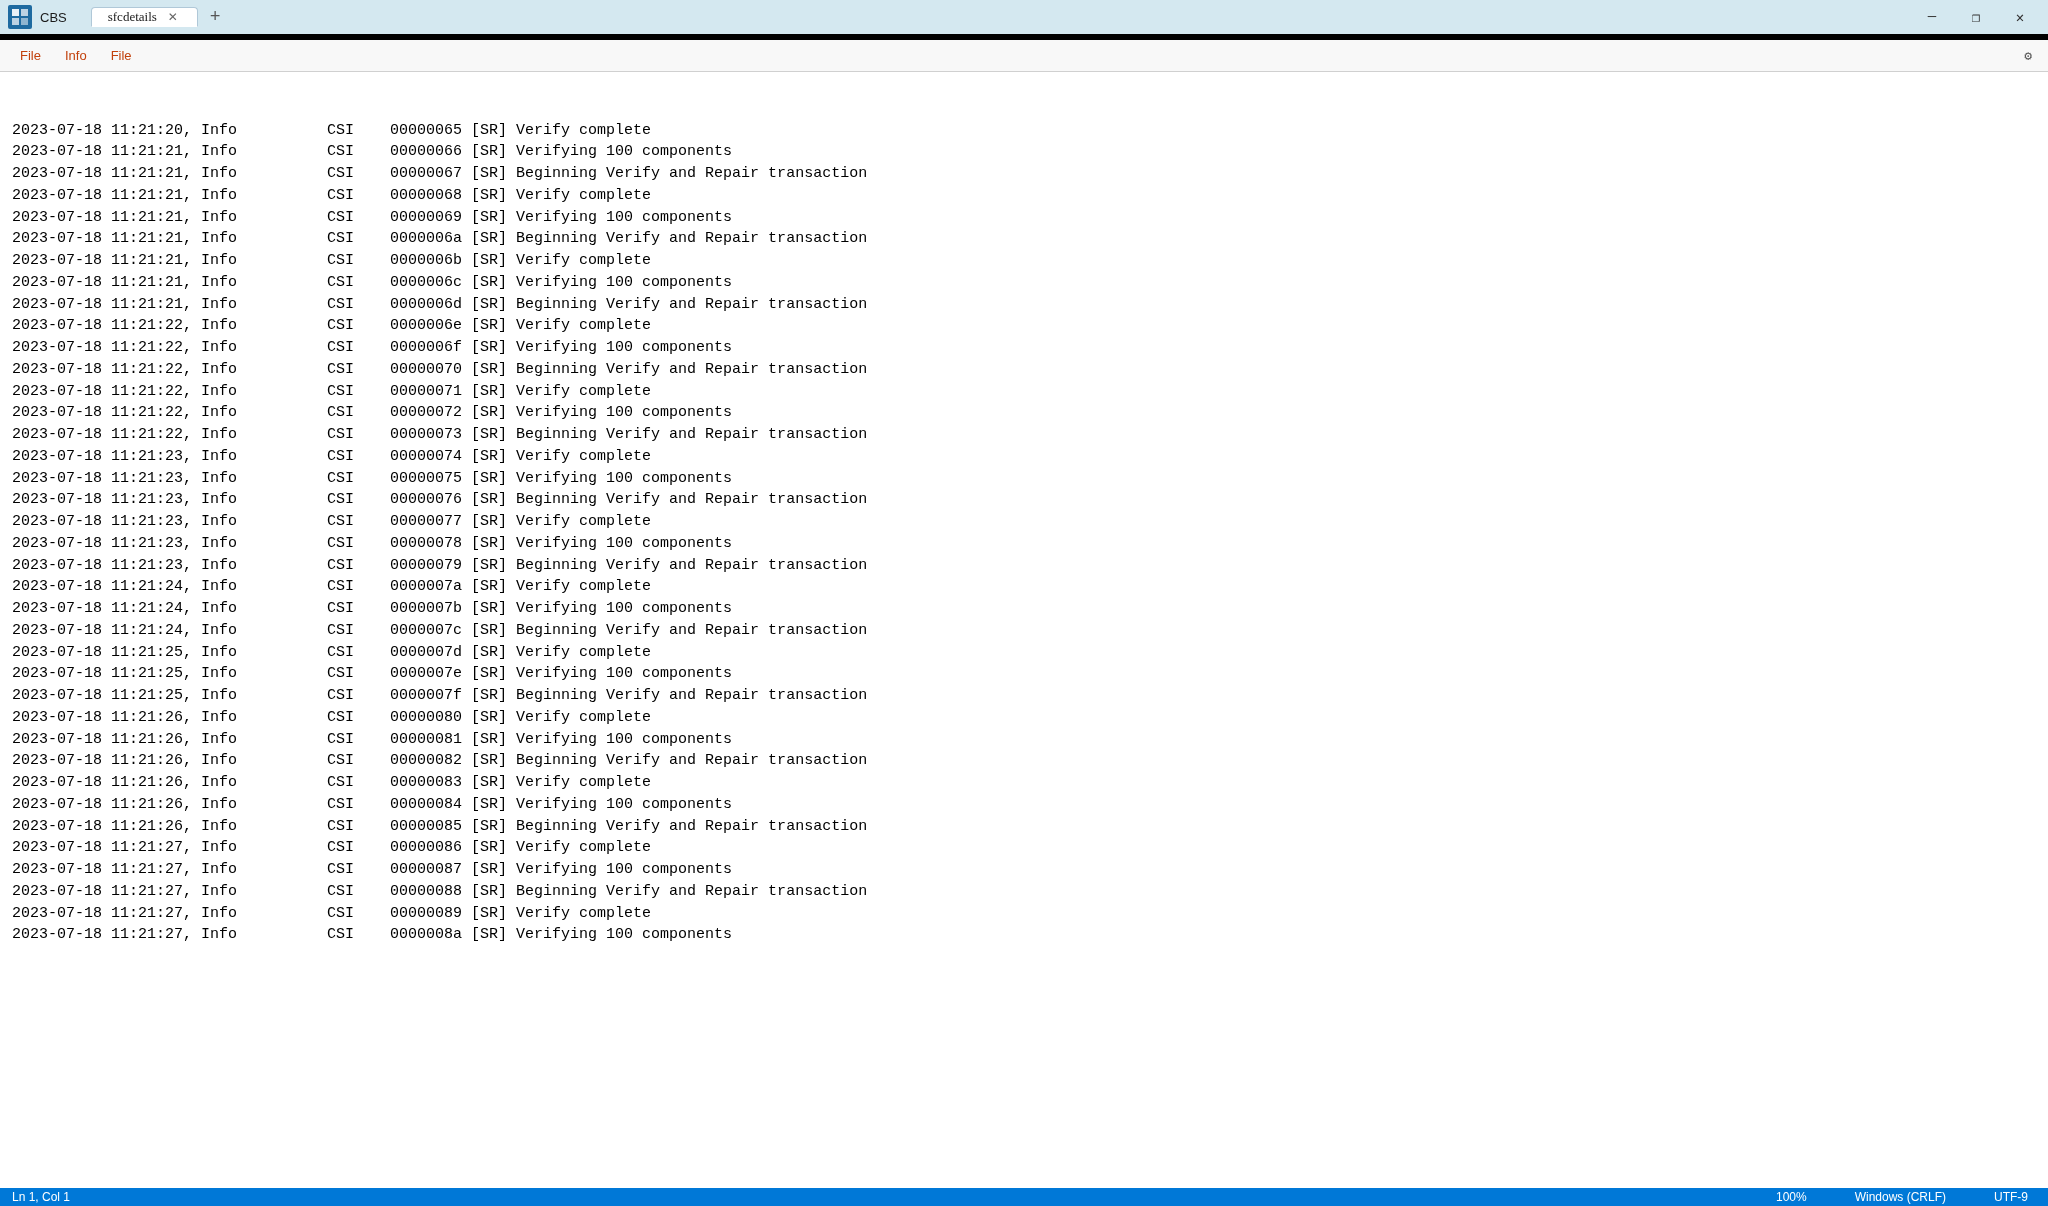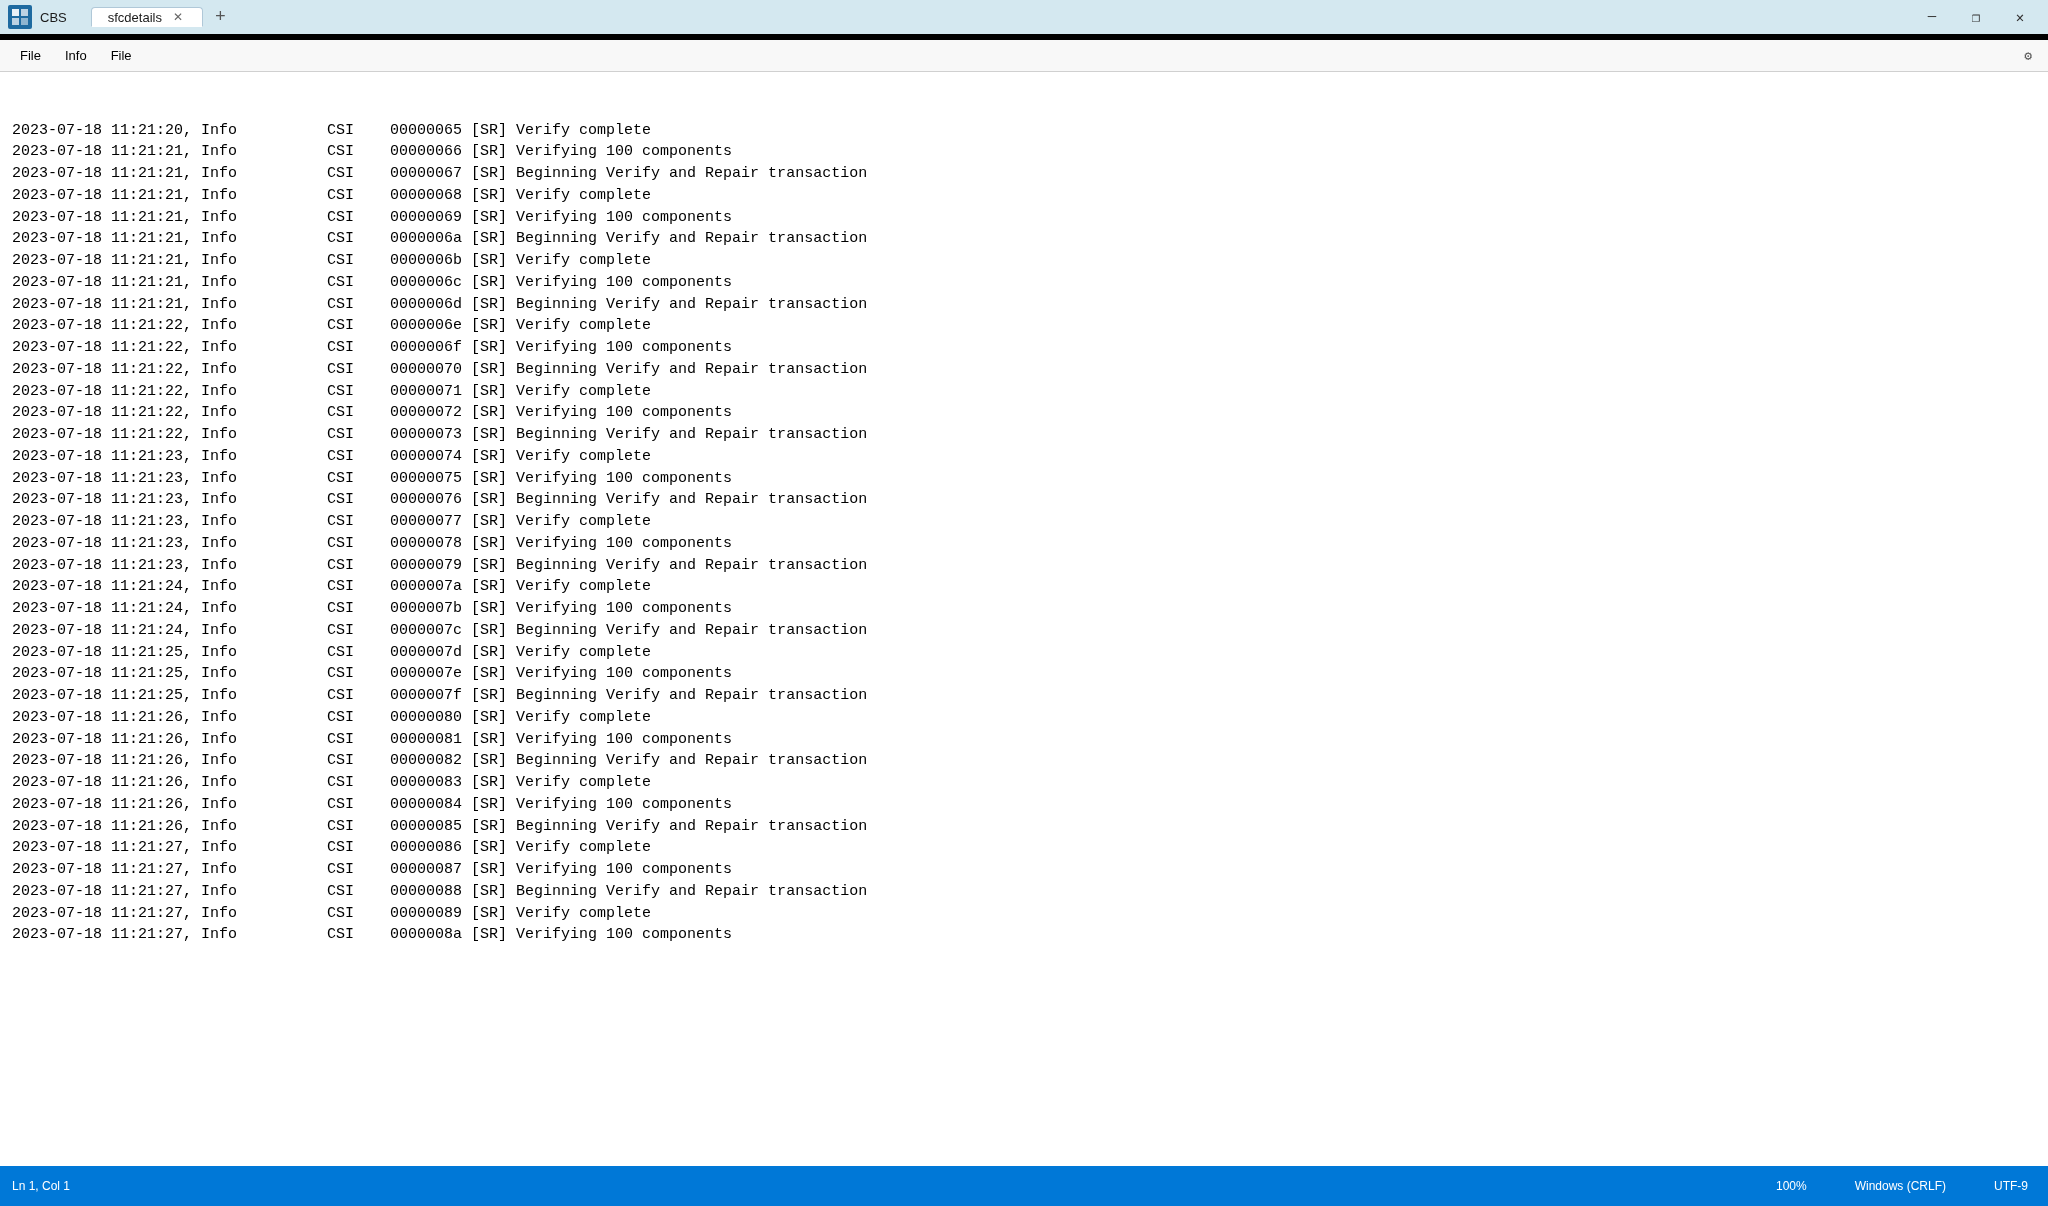--- a/index.html
+++ b/index.html
@@ -47,21 +47,21 @@
       flex: 1;
     }
     .tab {
       display: flex;
       align-items: center;
       padding: 0 16px;
       background: #e8f4f8;
       border: 1px solid #b0c8d8;
       border-bottom: none;
       border-radius: 4px 4px 0 0;
-      font-family: Liberation Sans, sans-serif;
+      font-family: Liberation Serif, serif;
       font-size: 13px;
       color: #1a1a1a;
       cursor: pointer;
       gap: 8px;
     }
     .tab.active {
       background: #ffffff;
       border-bottom: 1px solid #ffffff;
     }
     .tab-close {
@@ -108,21 +108,21 @@
       padding: 0 8px;
       border-bottom: 1px solid #d0d0d0;
       flex-shrink: 0;
       gap: 0;
     }
     .menu-item {
       padding: 4px 12px;
       font-family: 'Segoe UI', sans-serif;
       font-size: 13px;
       cursor: pointer;
-      color: #000000;
+      color: #c2410c;
       border-radius: 3px;
     }
     .menu-settings {
       margin-left: auto;
       padding: 4px 8px;
       cursor: pointer;
       color: #555;
     }
 
     
@@ -146,21 +146,21 @@
     .log-line {
       padding: 0 12px;
       line-height: 1.45;
     }
 
     
     .status-bar {
       display: flex;
       align-items: center;
       background: #0078d7;
-      height: 40px;
+      height: 18px;
       padding: 0 12px;
       flex-shrink: 0;
       color: white;
       font-family: 'Segoe UI', sans-serif;
       font-size: 12px;
       gap: 24px;
     }
     .status-left { flex: 1; }
     .status-right { display: flex; gap: 32px; }
     .status-item { cursor: pointer; padding: 0 8px; }

